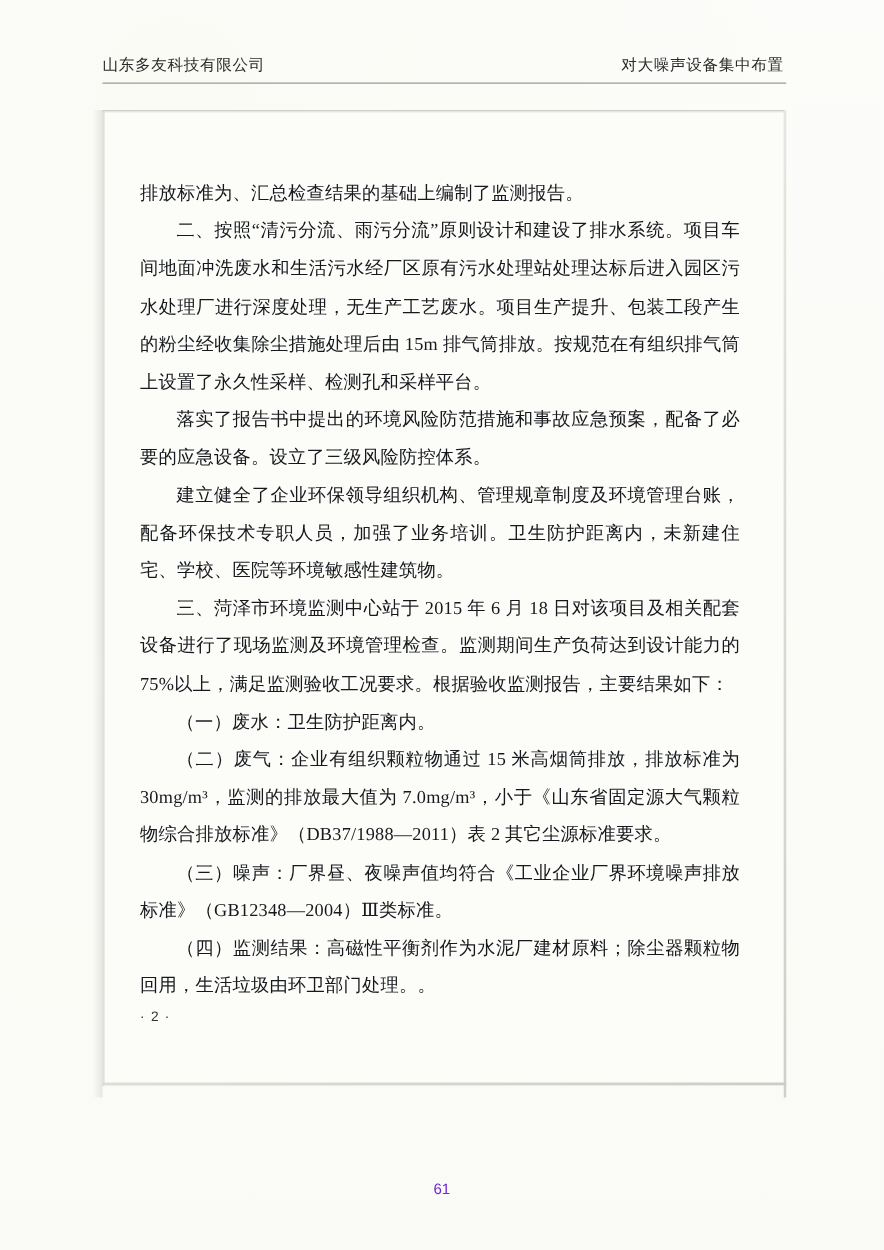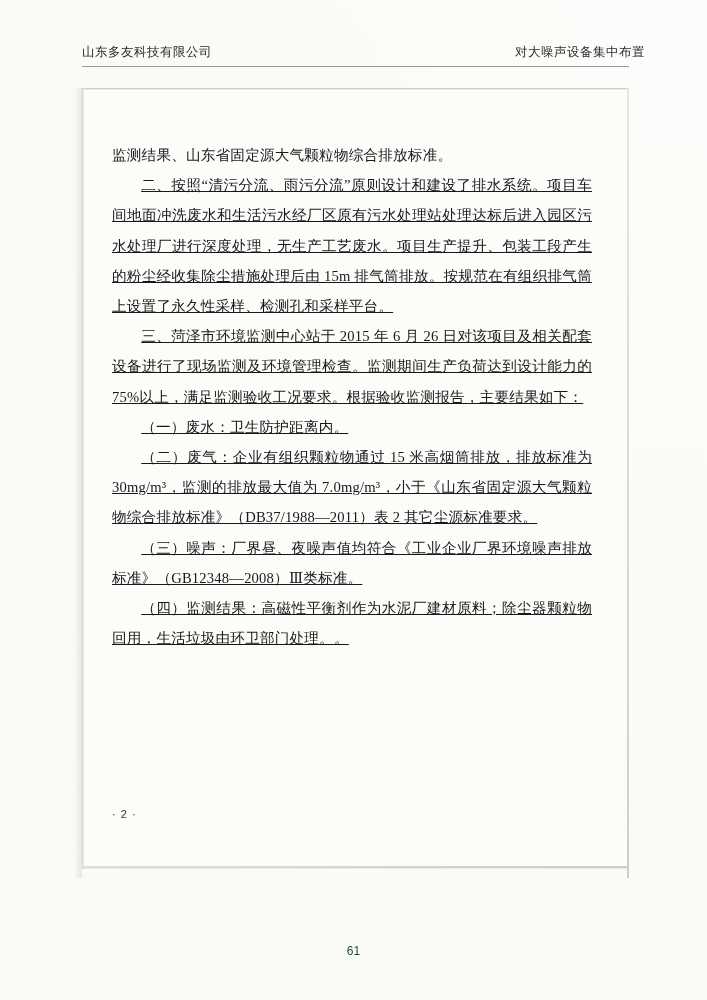--- a/index.html
+++ b/index.html
@@ -26,21 +26,21 @@
     inset: 0;
     background:
       radial-gradient(ellipse at 20% 12%, rgba(250,250,245,0.9), rgba(252,252,248,0) 60%),
       linear-gradient(180deg, #fcfcfa 0%, #fbfbf8 45%, #fafaf6 100%);
     pointer-events: none;
   }
   .header {
     position: absolute;
     top: 44px;
     left: 82px;
-    right: 62px;
+    right: 80px;
     display: flex;
     justify-content: space-between;
     align-items: flex-end;
     font-size: 12.5px;
     letter-spacing: 0.5px;
     color: #2a2a2a;
     font-family: "Liberation Sans", "DejaVu Sans", sans-serif;
   }
   .header-rule {
     position: absolute;
@@ -88,39 +88,38 @@
     color: #15181c;
     letter-spacing: 0.2px;
     text-align: justify;
   }
   .body-text p {
     margin: 0;
     text-indent: 0;
   }
   .body-text p.indent {
     text-indent: 2em;
-    text-decoration: underline;
   }
   .page-marker {
     position: absolute;
     top: 808px;
     left: 112px;
     font-size: 11px;
     color: #333;
     font-family: "Liberation Sans", "DejaVu Sans", sans-serif;
     letter-spacing: 1px;
   }
   .footer-number {
     position: absolute;
     bottom: 42px;
     left: 0;
     right: 0;
     text-align: center;
     font-size: 12px;
-    color: #14532d;
+    color: #6d28d9;
     font-family: "Liberation Sans", "DejaVu Sans", sans-serif;
   }
   .shadow-left {
     position: absolute;
     top: 88px;
     left: 74px;
     width: 8px;
     height: 790px;
     background: linear-gradient(90deg, rgba(255,255,255,0), rgba(160,160,155,0.22));
     pointer-events: none;
@@ -137,25 +136,27 @@
     <span>对大噪声设备集中布置</span>
   </div>
   <div class="header-rule"></div>
 
   <div class="sheet"></div>
   <div class="sheet-edge-right"></div>
   <div class="sheet-edge-bottom"></div>
   <div class="shadow-left"></div>
 
   <div class="body-text">
-    <p>监测结果、山东省固定源大气颗粒物综合排放标准。</p>
+    <p>排放标准为、汇总检查结果的基础上编制了监测报告。</p>
     <p class="indent">二、按照“清污分流、雨污分流”原则设计和建设了排水系统。项目车间地面冲洗废水和生活污水经厂区原有污水处理站处理达标后进入园区污水处理厂进行深度处理，无生产工艺废水。项目生产提升、包装工段产生的粉尘经收集除尘措施处理后由 15m 排气筒排放。按规范在有组织排气筒上设置了永久性采样、检测孔和采样平台。</p>
-    <p class="indent">三、菏泽市环境监测中心站于 2015 年 6 月 26 日对该项目及相关配套设备进行了现场监测及环境管理检查。监测期间生产负荷达到设计能力的 75%以上，满足监测验收工况要求。根据验收监测报告，主要结果如下：</p>
+    <p class="indent">落实了报告书中提出的环境风险防范措施和事故应急预案，配备了必要的应急设备。设立了三级风险防控体系。</p>
+    <p class="indent">建立健全了企业环保领导组织机构、管理规章制度及环境管理台账，配备环保技术专职人员，加强了业务培训。卫生防护距离内，未新建住宅、学校、医院等环境敏感性建筑物。</p>
+    <p class="indent">三、菏泽市环境监测中心站于 2015 年 6 月 18 日对该项目及相关配套设备进行了现场监测及环境管理检查。监测期间生产负荷达到设计能力的 75%以上，满足监测验收工况要求。根据验收监测报告，主要结果如下：</p>
     <p class="indent">（一）废水：卫生防护距离内。</p>
     <p class="indent">（二）废气：企业有组织颗粒物通过 15 米高烟筒排放，排放标准为 30mg/m³，监测的排放最大值为 7.0mg/m³，小于《山东省固定源大气颗粒物综合排放标准》（DB37/1988—2011）表 2 其它尘源标准要求。</p>
-    <p class="indent">（三）噪声：厂界昼、夜噪声值均符合《工业企业厂界环境噪声排放标准》（GB12348—2008）Ⅲ类标准。</p>
+    <p class="indent">（三）噪声：厂界昼、夜噪声值均符合《工业企业厂界环境噪声排放标准》（GB12348—2004）Ⅲ类标准。</p>
     <p class="indent">（四）监测结果：高磁性平衡剂作为水泥厂建材原料；除尘器颗粒物回用，生活垃圾由环卫部门处理。。</p>
   </div>
 
   <div class="page-marker">· 2 ·</div>
 
   <div class="footer-number">61</div>
 </div>
 
 </body></html>

